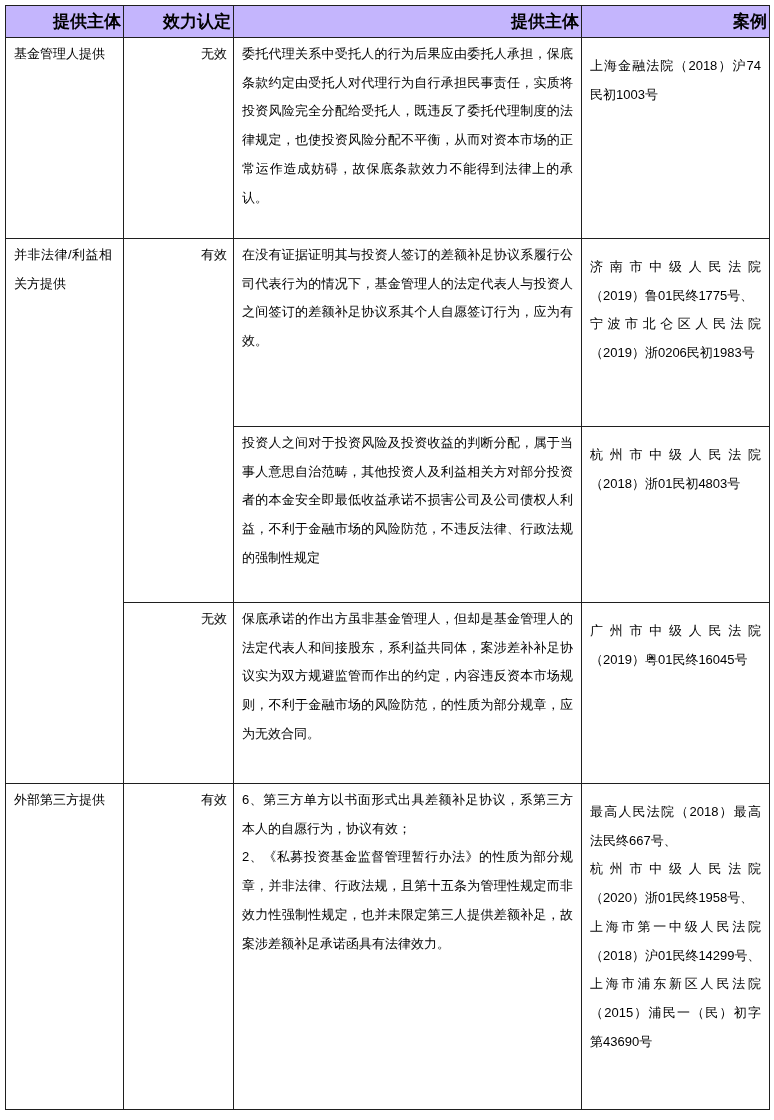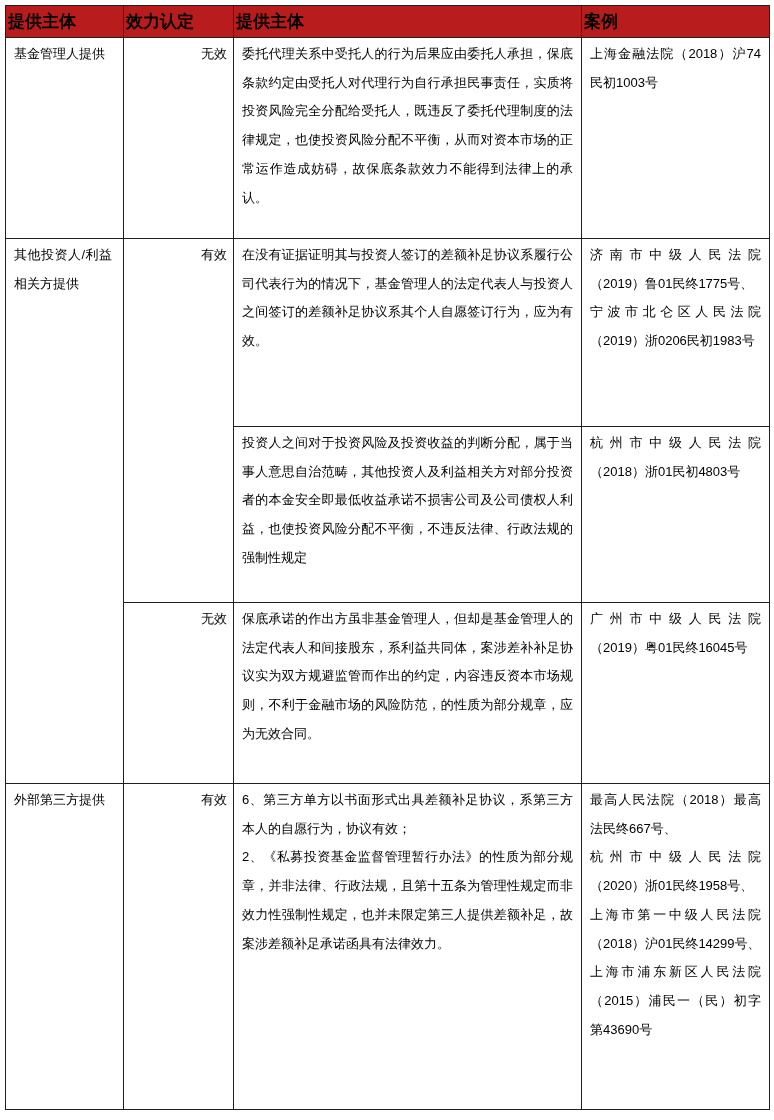--- a/index.html
+++ b/index.html
@@ -20,24 +20,24 @@
     border-collapse: collapse;
     table-layout: fixed;
     width: 764px;
   }
   table.legal-table td, table.legal-table th {
     border: 1.5px solid #1f1f1f;
     box-sizing: border-box;
     overflow: hidden;
   }
   th.hdr {
-    background: #b91c1c;
+    background: #c4b5fd;
     font-weight: bold;
     font-size: 17px;
-    text-align: left;
+    text-align: right;
     vertical-align: middle;
     padding: 4px 2px;
   }
   td.cell {
     vertical-align: top;
     font-size: 13px;
     line-height: 28.7px;
     padding: 2px 8px;
   }
   td.provider-col {
@@ -47,21 +47,21 @@
   td.validity-col {
     text-align: right;
     padding: 2px 6px 2px 7px;
   }
   td.reason-col {
     text-align: justify;
     padding: 2px 8px;
   }
   td.case-col {
     text-align: justify;
-    padding: 2px 8px;
+    padding: 14px 8px;
     margin-top: 23px;
   }
   td.cell p {
     margin: 0;
     padding: 0;
     text-align: justify;
   }
 </style>
 </head>
 <body>
@@ -87,33 +87,33 @@
       <td class="cell validity-col">无效</td>
       <td class="cell reason-col">
         <p>委托代理关系中受托人的行为后果应由委托人承担，保底条款约定由受托人对代理行为自行承担民事责任，实质将投资风险完全分配给受托人，既违反了委托代理制度的法律规定，也使投资风险分配不平衡，从而对资本市场的正常运作造成妨碍，故保底条款效力不能得到法律上的承认。</p>
       </td>
       <td class="cell case-col">
         <p>上海金融法院（2018）沪74民初1003号</p>
       </td>
     </tr>
 
     <tr style="height:188px">
-      <td class="cell provider-col" rowspan="3">其他投资人/利益相关方提供</td>
+      <td class="cell provider-col" rowspan="3">并非法律/利益相关方提供</td>
       <td class="cell validity-col" rowspan="2">有效</td>
       <td class="cell reason-col">
         <p>在没有证据证明其与投资人签订的差额补足协议系履行公司代表行为的情况下，基金管理人的法定代表人与投资人之间签订的差额补足协议系其个人自愿签订行为，应为有效。</p>
       </td>
       <td class="cell case-col">
         <p>济南市中级人民法院（2019）鲁01民终1775号、</p>
         <p>宁波市北仑区人民法院（2019）浙0206民初1983号</p>
       </td>
     </tr>
     <tr style="height:176px">
       <td class="cell reason-col">
-        <p>投资人之间对于投资风险及投资收益的判断分配，属于当事人意思自治范畴，其他投资人及利益相关方对部分投资者的本金安全即最低收益承诺不损害公司及公司债权人利益，也使投资风险分配不平衡，不违反法律、行政法规的强制性规定</p>
+        <p>投资人之间对于投资风险及投资收益的判断分配，属于当事人意思自治范畴，其他投资人及利益相关方对部分投资者的本金安全即最低收益承诺不损害公司及公司债权人利益，不利于金融市场的风险防范，不违反法律、行政法规的强制性规定</p>
       </td>
       <td class="cell case-col">
         <p>杭州市中级人民法院（2018）浙01民初4803号</p>
       </td>
     </tr>
     <tr style="height:181px">
       <td class="cell validity-col">无效</td>
       <td class="cell reason-col">
         <p>保底承诺的作出方虽非基金管理人，但却是基金管理人的法定代表人和间接股东，系利益共同体，案涉差补补足协议实为双方规避监管而作出的约定，内容违反资本市场规则，不利于金融市场的风险防范，的性质为部分规章，应为无效合同。</p>
       </td>

